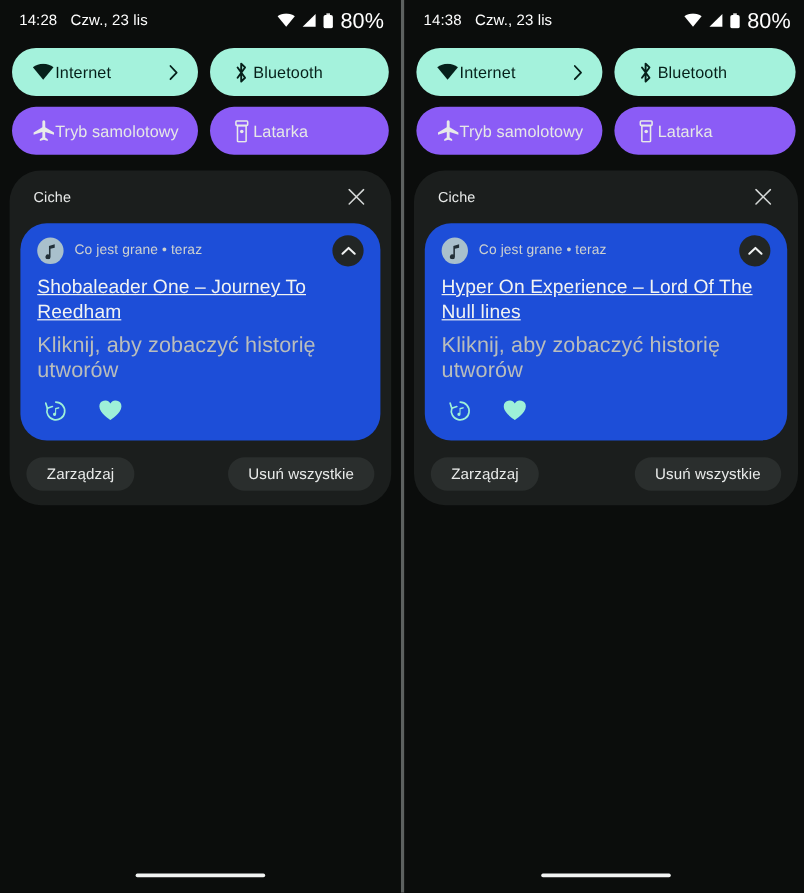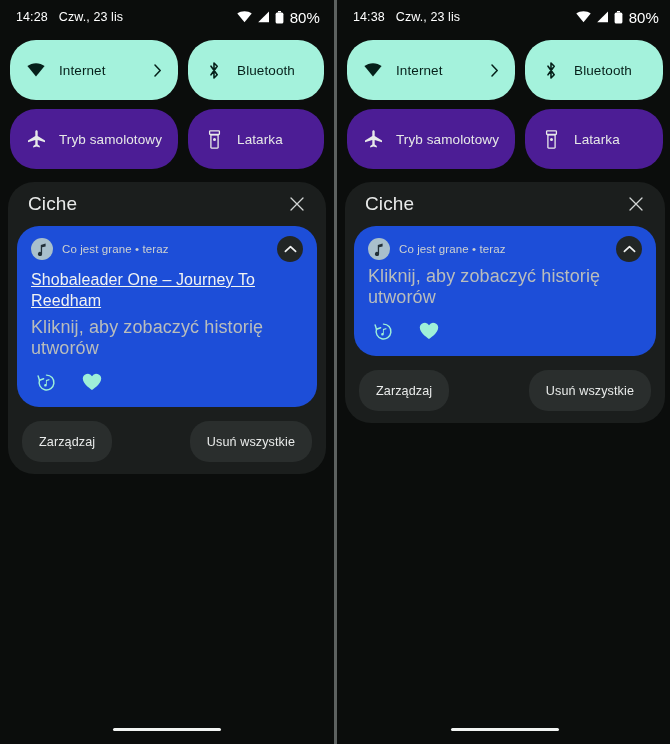--- a/index.html
+++ b/index.html
@@ -31,56 +31,55 @@
     display:flex;align-items:center;
     padding:0 14px 0 16px;
     color:#ffffff;
     font-size:12.5px;
     letter-spacing:.1px;
     justify-content:flex-end;
   }
   .sb-left{display:flex;align-items:center;gap:11px;}
   .sb-right{margin-left:auto;display:flex;align-items:center;gap:5px;}
   .sb-icon{display:inline-flex;align-items:center;}
-  .sb-batt-text{font-size:15px;margin-left:1px;}
+  .sb-batt-text{font-size:18px;margin-left:1px;}
 
   
   .qs{
     padding:6px 10px 0 10px;
     display:grid;
     grid-template-columns:1fr 1fr;
     gap:9px 10px;
   }
   .tile{
-    height:60px;
+    height:40px;
     border-radius:26px;
     display:flex;align-items:center;
     padding:0 16px;
     box-sizing:border-box;
-    gap:13px;
   }
   .tile.on{background:#a4f2dc;color:#06201a;}
-  .tile.off{background:#4c1d95;color:#e6e8e7;}
+  .tile.off{background:#8b5cf6;color:#e6e8e7;}
   .tile-label{font-size:13.5px;letter-spacing:.1px;white-space:nowrap;}
   .tile-chev{margin-left:auto;display:flex;align-items:center;}
   .tile-ico{display:flex;align-items:center;justify-content:center;width:20px;height:20px;flex:0 0 auto;}
 
   
   .shade{
     margin:13px 8px 0 8px;
     background:#1b1e1d;
     border-radius:26px;
     padding:0 0 12px 0;
   }
   .shade-head{
     height:44px;
     display:flex;align-items:center;
     padding:0 18px 0 20px;
   }
-  .shade-title{color:#e8eae9;font-size:19px;letter-spacing:.1px;}
+  .shade-title{color:#e8eae9;font-size:12px;letter-spacing:.1px;}
   .shade-close{margin-left:auto;display:flex;align-items:center;justify-content:center;
     width:22px;height:22px;}
 
   .notif{
     margin:0 9px;
     background:#1d4ed8;
     border-radius:22px;
     padding:12px 14px 12px 14px;
     position:relative;
   }
@@ -113,21 +112,21 @@
   .notif-actions{display:flex;align-items:center;gap:24px;margin:12px 0 2px 4px;}
   .act{display:flex;align-items:center;justify-content:center;width:22px;height:22px;}
 
   .shade-buttons{
     display:flex;align-items:center;justify-content:space-between;
     padding:14px 14px 0 14px;
   }
   .sbtn{
     background:#2a2e2d;color:#e9ebea;
     border:none;border-radius:19px;
-    height:41px;padding:0 17px;
+    height:28px;padding:0 17px;
     font-size:12.6px;letter-spacing:.1px;
     font-family:inherit;
     display:flex;align-items:center;justify-content:center;
     cursor:pointer;
   }
 
   
   .navbar{
     position:absolute;left:0;right:0;bottom:0;
     height:30px;display:flex;align-items:center;justify-content:center;
@@ -351,20 +350,21 @@
                 <path d="M9.6 0.6 4.8 1.9v7.2a2.1 2.1 0 1 0 1.3 1.9V4.3l3.5-.9z" fill="#223038"></path>
               </svg>
           </span>
           <span class="notif-src">Co jest grane • teraz</span>
           <span class="notif-expand">
             <svg width="13" height="8" viewBox="0 0 13 8">
                 <path d="M1.4 6.4 6.5 1.6l5.1 4.8" stroke="#f0f2f1" stroke-width="1.7" fill="none" stroke-linecap="round" stroke-linejoin="round"></path>
               </svg>
           </span>
         </div>
+        <div class="notif-title">Hyper On Experience – Lord Of The Null lines</div>
         <div class="notif-sub">Kliknij, aby zobaczyć historię utworów</div>
         <div class="notif-actions">
           <span class="act">
             <svg width="19" height="19" viewBox="0 0 20 20">
                 <path d="M10 2.2a7.8 7.8 0 1 1-7.3 5.1" stroke="#9ef0d8" stroke-width="1.5" fill="none" stroke-linecap="round"></path>
                 <path d="M1.2 3.1 2.6 7.6 7 6.1" stroke="#9ef0d8" stroke-width="1.5" fill="none" stroke-linecap="round" stroke-linejoin="round"></path>
                 <path d="M13 6.4 9.4 7.4v4.2a1.4 1.4 0 1 0 .9 1.3V8.4l2.7-.7z" fill="#9ef0d8"></path>
               </svg>
           </span>
           <span class="act">

